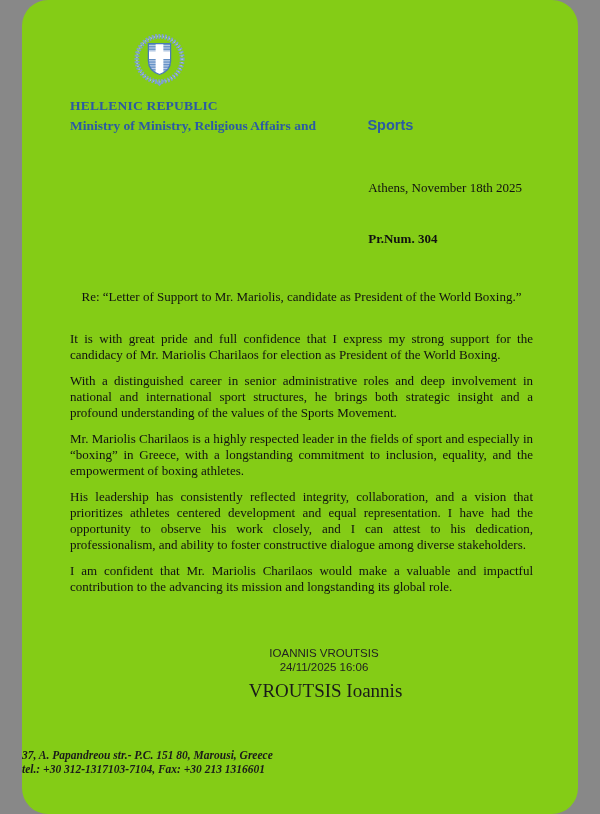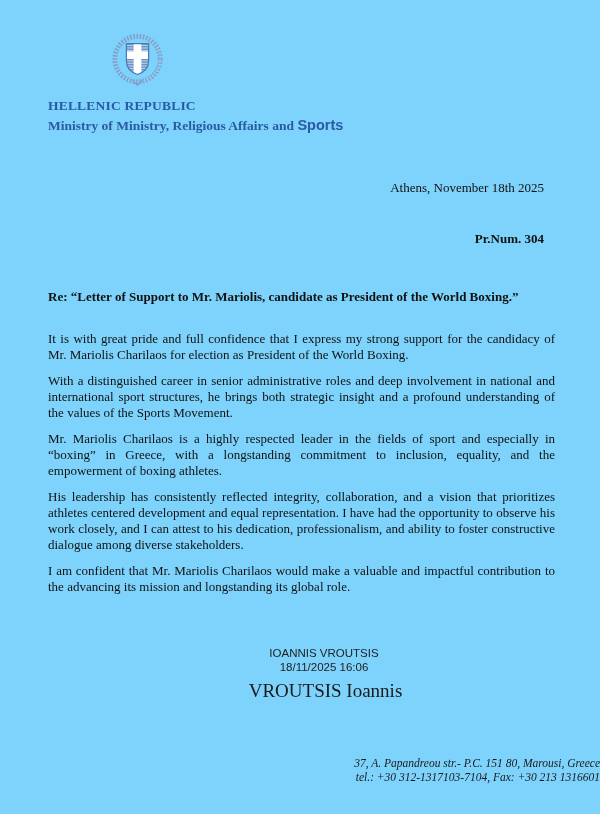--- a/index.html
+++ b/index.html
@@ -1,25 +1,26 @@
 <!DOCTYPE html>
 <html><head>
 <meta charset="utf-8">
 <style>
   html, body { margin: 0; padding: 0; background: #888; }
   .page {
     position: relative;
-    width: 600px;
+    width: 556px;
     height: 814px;
     margin: 0 auto;
-    background: #7dd3fc;
+    background: #84cc16;
     font-family: "Liberation Serif", serif;
     color: #111111;
     overflow: hidden;
     box-sizing: border-box;
+    border-radius: 26px;
   }
 
   
   .emblem-wrap { margin: 32px 0 0 108px; width: 59px; height: 56px; }
   .org-line1 {
     margin: 10px 0 0 48px;
     font-size: 13.5px;
     font-weight: bold;
     color: #2b5aa4;
     letter-spacing: 0.2px;
@@ -27,38 +28,40 @@
   .org-line2 {
     margin: 3px 0 0 48px;
     font-size: 13.5px;
     font-weight: bold;
     color: #2b5aa4;
   }
   .org-line2 .sports {
     font-family: "Liberation Sans", sans-serif;
     font-size: 14.5px;
     font-weight: bold;
+    margin-left: 48px;
   }
 
   
   .meta-block {
     width: fit-content;
     margin: 46px 56px 0 auto;
-    text-align: right;
+    text-align: left;
     font-size: 13px;
     line-height: 15px;
   }
   .meta-block .prnum { font-weight: bold; margin-top: 36px; }
 
   
   .subject {
     margin: 43px 45px 0 48px;
     font-size: 13px;
-    font-weight: bold;
+    font-weight: normal;
     line-height: 15px;
+    text-align: center;
   }
 
   
   .body-text { margin: 27px 45px 0 48px; }
   .body-text p {
     margin: 8px 0 10px 0;
     font-size: 13px;
     line-height: 16px;
     text-align: justify;
   }
@@ -75,24 +78,24 @@
     margin: 6px 0 0 3px;
     font-size: 19px;
     color: #1a1a1a;
   }
 
   
   .footer {
     position: absolute;
     left: 0;
     right: 0;
-    bottom: 30px;
-    text-align: right;
+    bottom: 38px;
+    text-align: left;
     font-size: 11.5px;
-    font-weight: normal;
+    font-weight: bold;
     font-style: italic;
     line-height: 14px;
     color: #1a1a1a;
   }
 </style>
 </head>
 <body>
 
 <div class="page">
 
@@ -136,21 +139,21 @@
   <div class="body-text">
     <p>It is with great pride and full confidence that I express my strong support for the candidacy of Mr. Mariolis Charilaos for election as President of the World Boxing.</p>
     <p>With a distinguished career in senior administrative roles and deep involvement in national and international sport structures, he brings both strategic insight and a profound understanding of the values of the Sports Movement.</p>
     <p>Mr. Mariolis Charilaos is a highly respected leader in the fields of sport and especially in “boxing” in Greece, with a longstanding commitment to inclusion, equality, and the empowerment of boxing athletes.</p>
     <p>His leadership has consistently reflected integrity, collaboration, and a vision that prioritizes athletes centered development and equal representation. I have had the opportunity to observe his work closely, and I can attest to his dedication, professionalism, and ability to foster constructive dialogue among diverse stakeholders.</p>
     <p>I am confident that Mr. Mariolis Charilaos would make a valuable and impactful contribution to the advancing its mission and longstanding its global role.</p>
   </div>
 
   <div class="signature">
     <div class="sig-digital">IOANNIS VROUTSIS</div>
-    <div class="sig-digital">18/11/2025 16:06</div>
+    <div class="sig-digital">24/11/2025 16:06</div>
     <div class="sig-typed">VROUTSIS Ioannis</div>
   </div>
 
   <div class="footer">
     <div>37, A. Papandreou str.- P.C. 151 80, Marousi, Greece</div>
     <div>tel.: +30 312-1317103-7104, Fax: +30 213 1316601</div>
   </div>
 
 </div>
 

